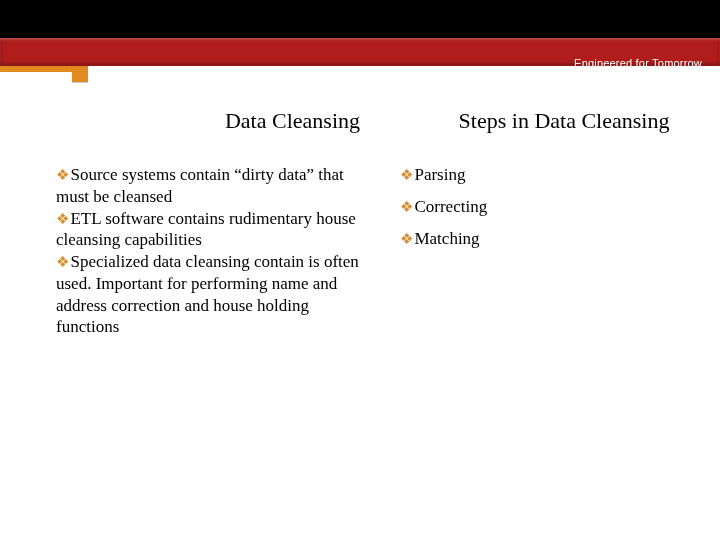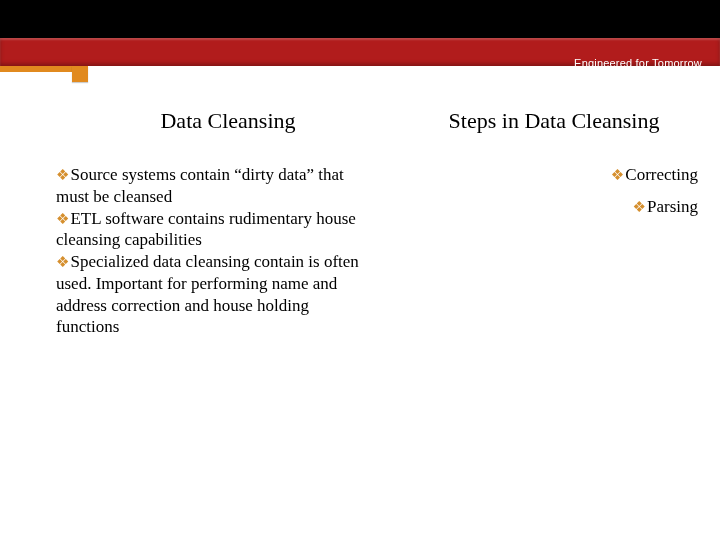--- a/index.html
+++ b/index.html
@@ -65,37 +65,36 @@
   }
   .col-left {
     width: 370px;
     padding-left: 56px;
     padding-right: 10px;
     box-sizing: border-box;
   }
   .col-right {
     flex: 1;
     padding-left: 30px;
-    padding-right: 22px;
+    padding-right: 2px;
     box-sizing: border-box;
   }
   .heading {
     font-size: 22px;
     margin-bottom: 30px;
     text-align: center;
   }
-  .col-left .heading { margin-left: 40px; text-align:center; }
+  .col-left .heading { margin-left: 40px; text-align:right; }
   .col-right .heading { margin-left: 10px; }
   .bullets {
     font-size: 17px;
     line-height: 1.28;
   }
   .bullet-item {
     margin-bottom: 2px;
-    text-align: right;
   }
   .diamond {
     display: inline-block;
     color: #d58f2e;
     font-size: 15px;
     vertical-align: baseline;
     margin-right: 1px;
   }
   .col-right .bullets .bullet-item {
     margin-bottom: 10px;
@@ -115,17 +114,18 @@
     <div class="heading">Data Cleansing</div>
     <div class="bullets">
       <span class="bullet-item"><span class="diamond">❖</span><span>Source systems contain “dirty data” that must be cleansed</span></span><br>
       <span class="bullet-item"><span class="diamond">❖</span><span>ETL software contains rudimentary house cleansing capabilities</span></span><br>
       <span class="bullet-item"><span class="diamond">❖</span><span>Specialized data cleansing contain is often used.  Important for performing name and address correction and house holding functions</span></span><br>
     </div>
   </div>
   <div class="col-right">
     <div class="heading">Steps in Data Cleansing</div>
     <div class="bullets">
+      <div class="bullet-item"><span class="diamond">❖</span><span>Parsing</span></div>
       <div class="bullet-item"><span class="diamond">❖</span><span>Correcting</span></div>
-      <div class="bullet-item"><span class="diamond">❖</span><span>Parsing</span></div>
+      <div class="bullet-item"><span class="diamond">❖</span><span>Matching</span></div>
     </div>
   </div>
 </div>
 
 </body></html>

